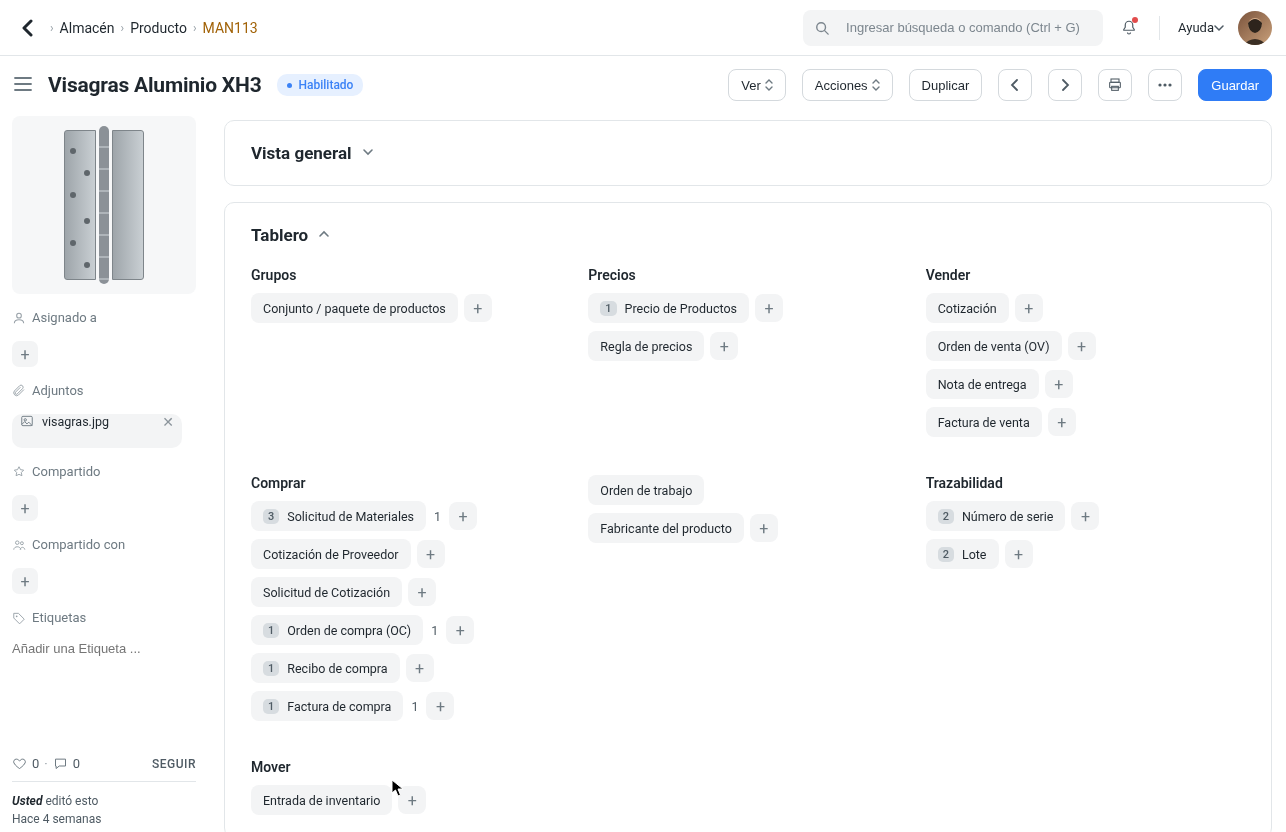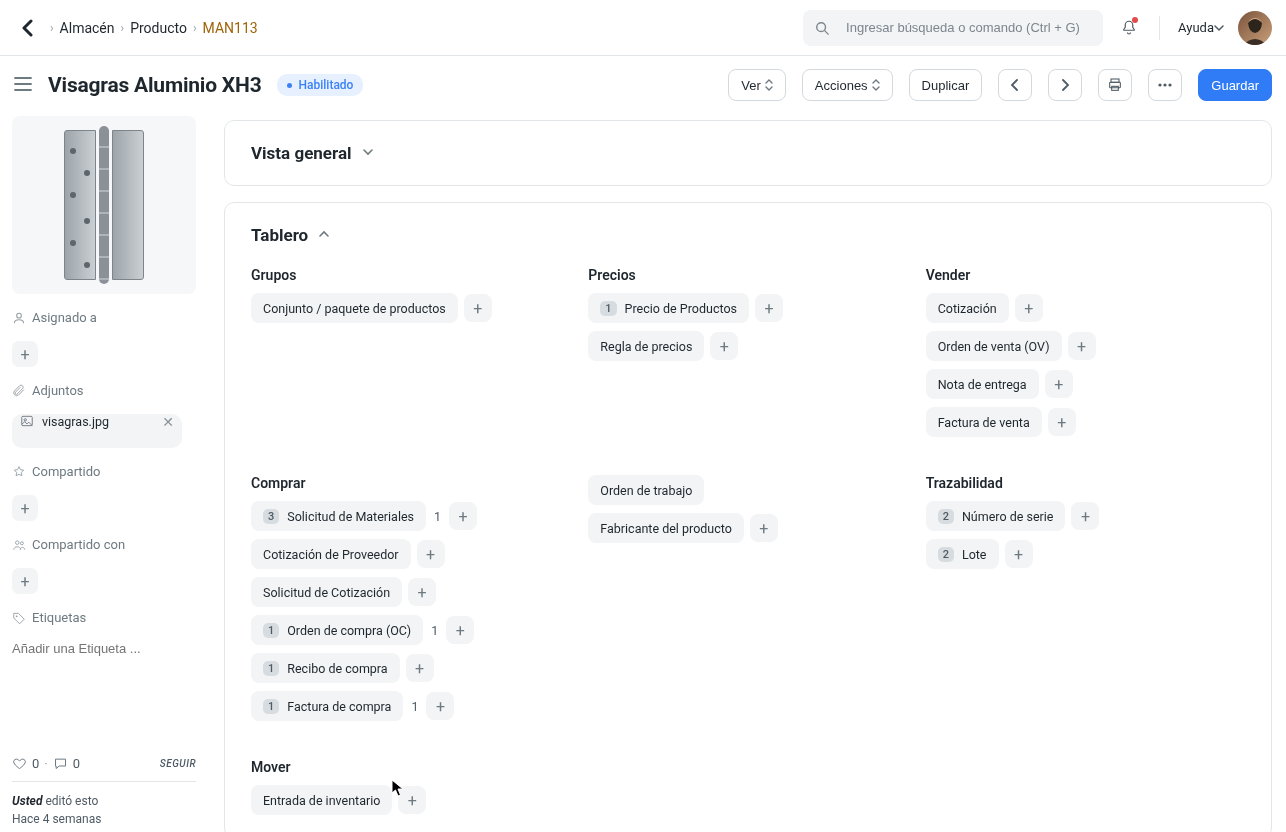--- a/index.html
+++ b/index.html
@@ -163,21 +163,21 @@
     width: 100%;
   }
 
   .side-footer {
     margin-top: auto;
     padding-bottom: 4px;
   }
   .sf-row1 { display: flex; align-items: center; gap: 5px; font-size: 13px; color: #4f5b64; }
   .sf-count { color: #4f5b64; }
   .sf-dot { color: #98a1a8; }
-  .sf-follow { margin-left: auto; font-size: 10px; letter-spacing: 0.5px; color: #4f5b64; cursor: pointer; font-weight: 500; font-style: italic; }
+  .sf-follow { margin-left: auto; font-size: 12px; letter-spacing: 0.5px; color: #4f5b64; cursor: pointer; font-weight: 500; }
   .sf-divider { height: 1px; background: #e2e6e9; margin: 10px 0; }
   .sf-meta { font-size: 12px; line-height: 1.5; color: #4f5b64; }
   .sf-meta b { color: #1f272e; font-weight: 700; font-style: italic; }
 
   
   .content {
     flex: 1;
     padding: 6px 14px 0 16px;
     overflow: auto;
   }

